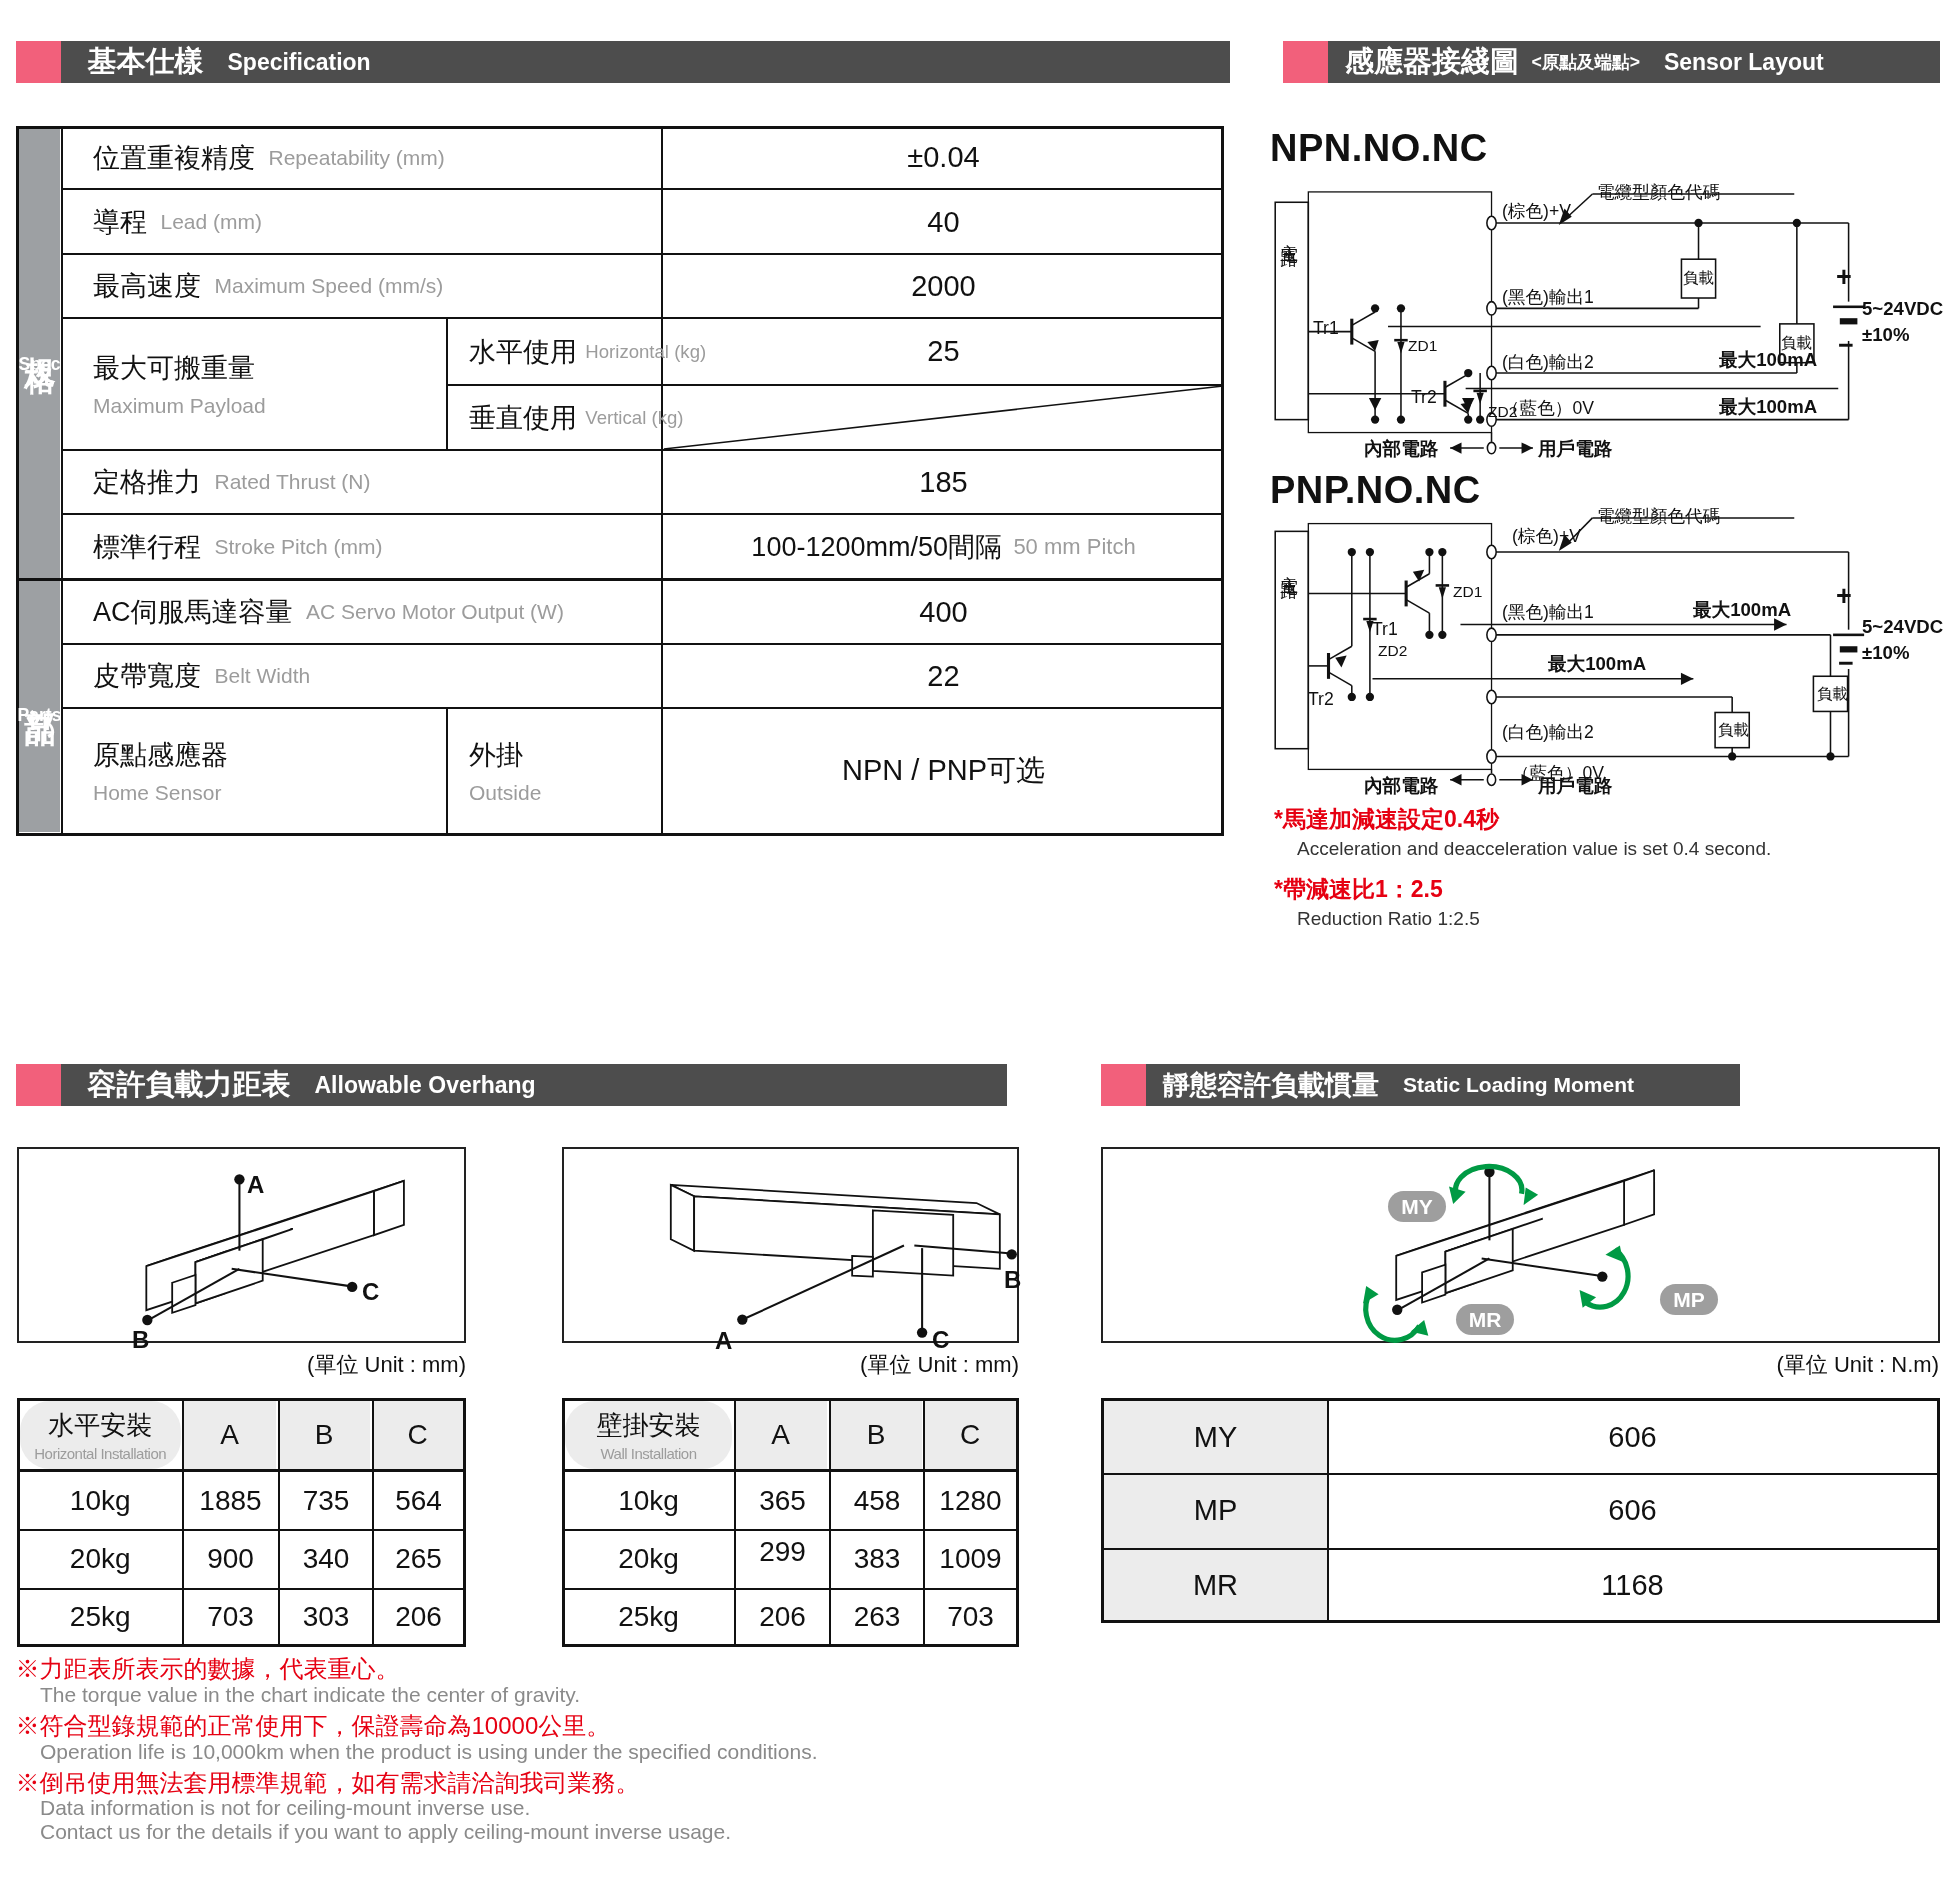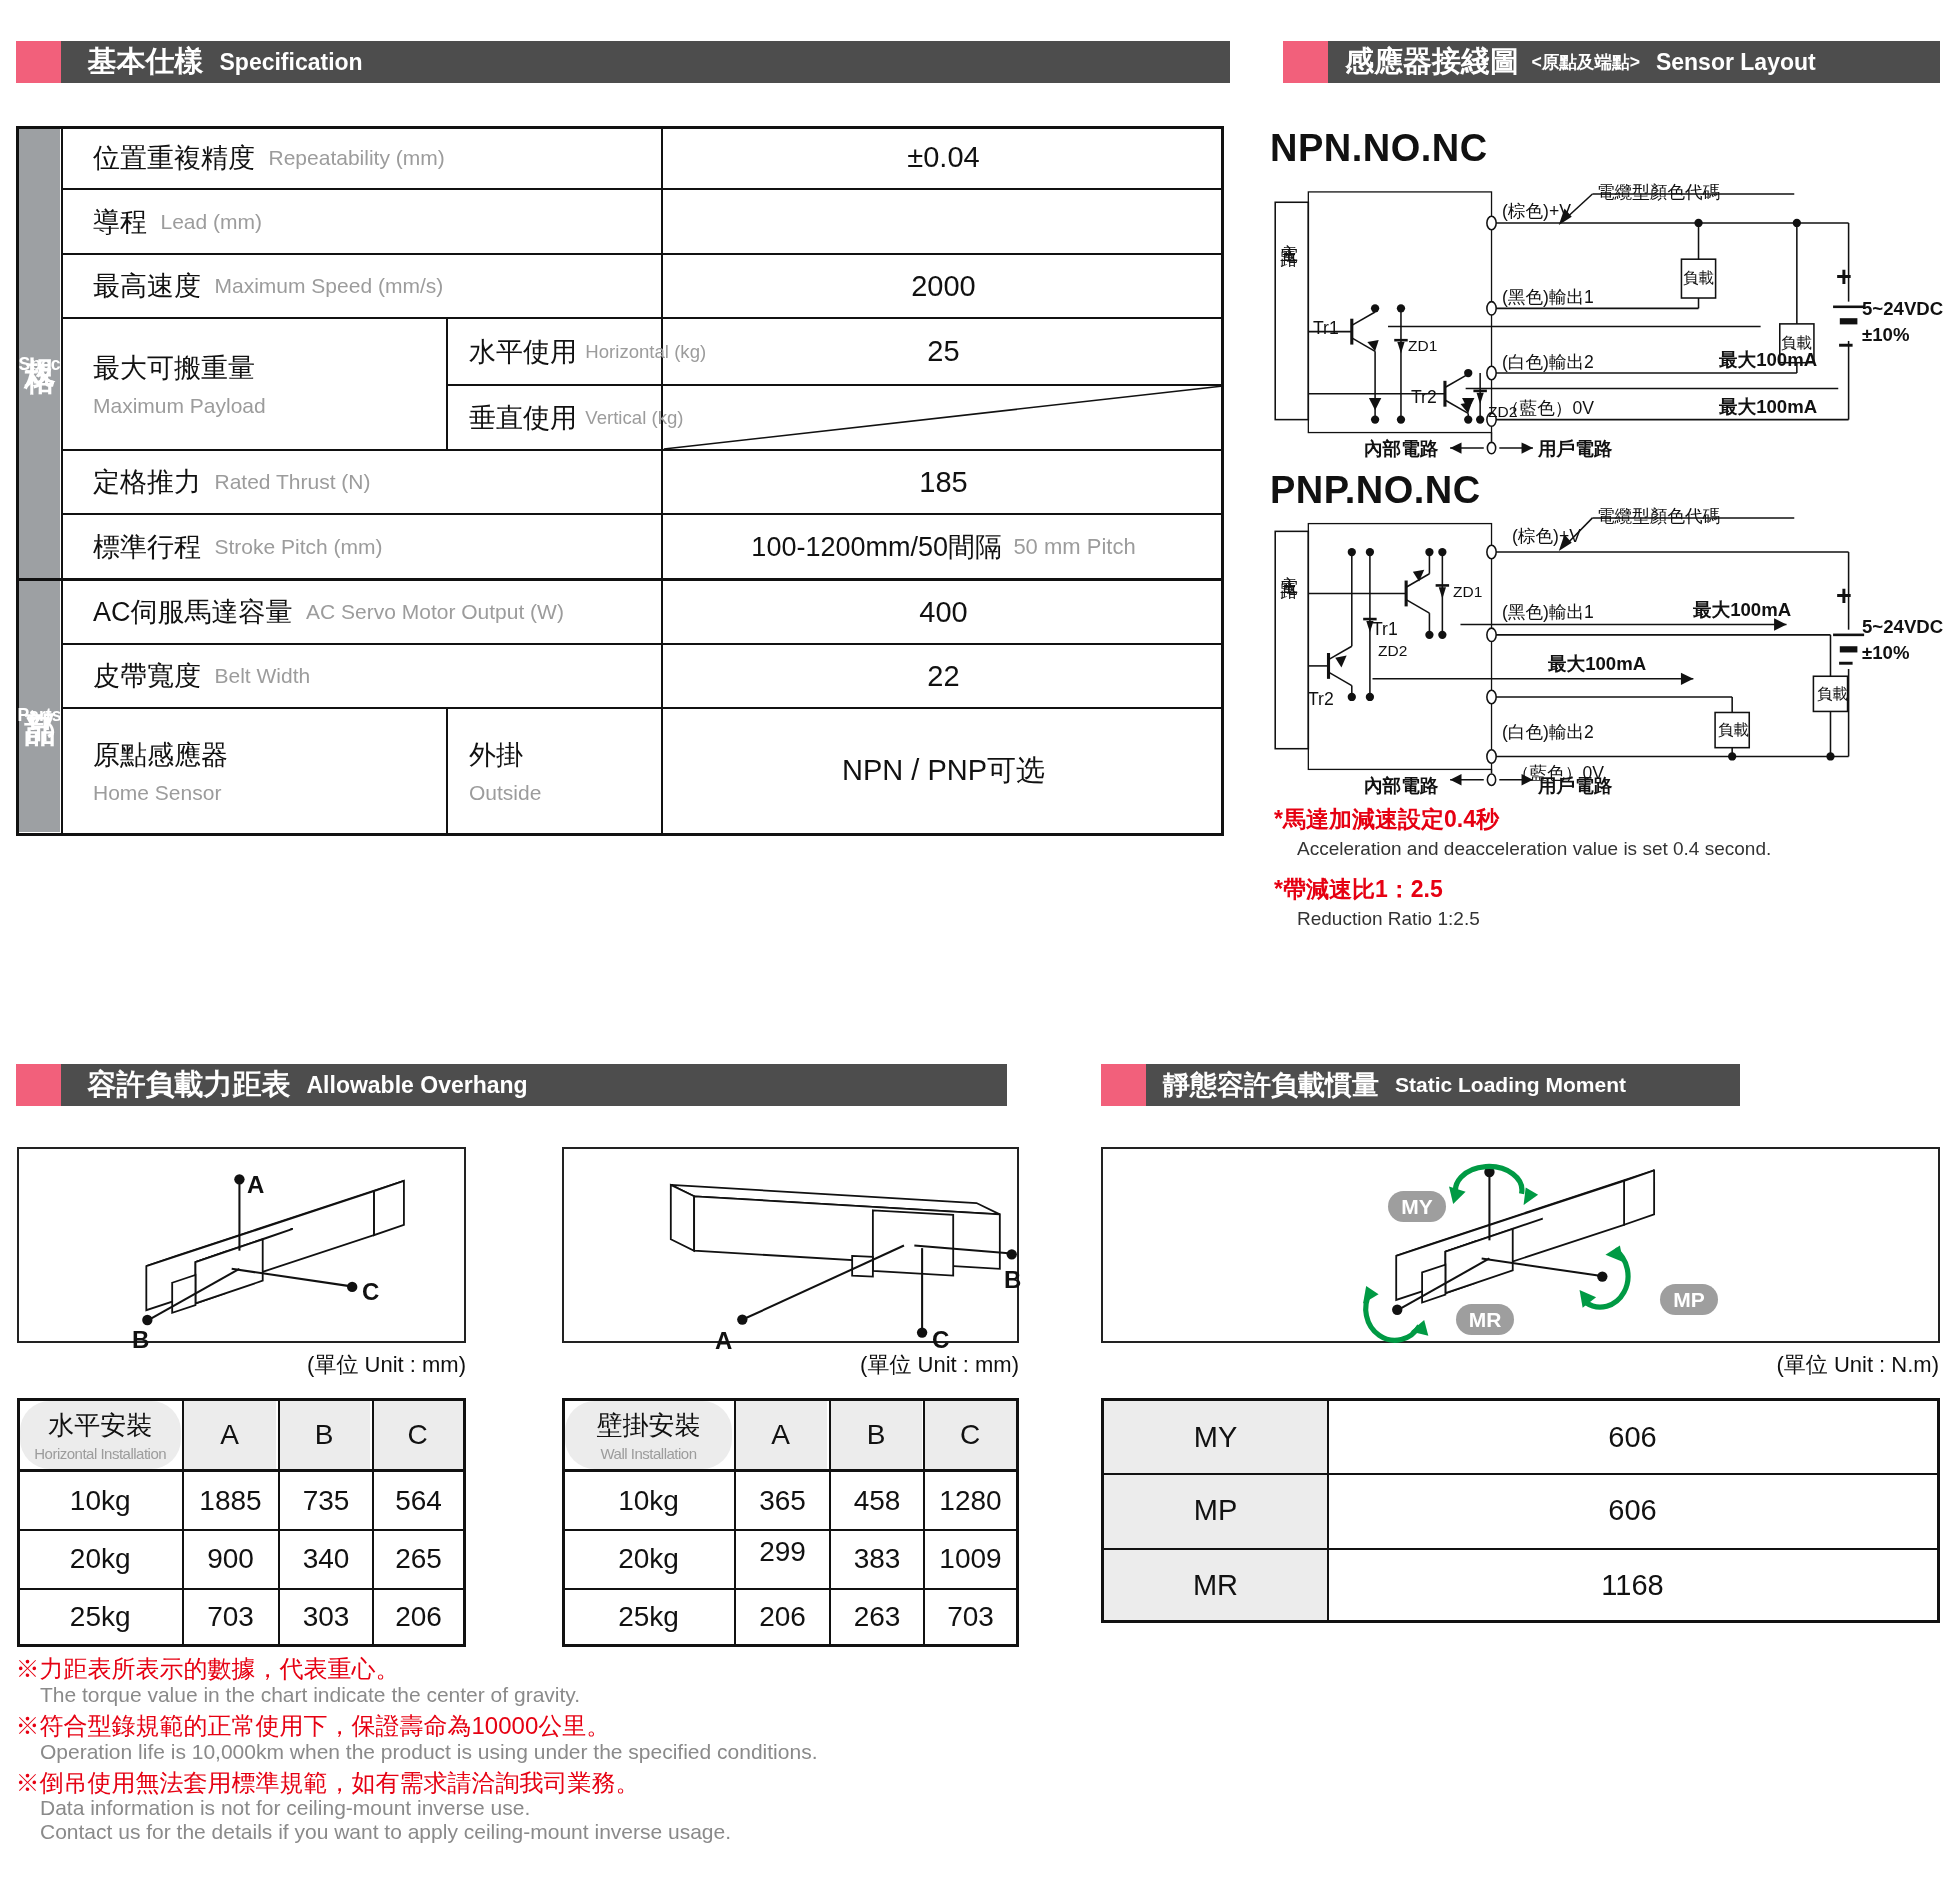--- a/index.html
+++ b/index.html
@@ -5,21 +5,21 @@
   html,body{margin:0;padding:0;background:#fff;}
   #page{position:relative;width:1955px;height:1897px;background:#fff;overflow:hidden;
         font-family:"Liberation Sans",sans-serif;color:#1a1a1a;}
   .x{position:absolute;}
   .ln{position:absolute;background:#111;}
   
   .hbar{position:absolute;height:42px;background:#4d4d4d;display:flex;align-items:center;}
   .hbar .pink{position:absolute;left:0;top:0;width:45px;height:42px;background:#f2607b;}
   .hbar .tzh{color:#fff;font-size:29px;font-weight:bold;margin-left:72px;white-space:nowrap;}
   .hbar .tsub{color:#fff;font-size:17.6px;font-weight:bold;margin-left:12.4px;white-space:nowrap;}
-  .hbar .ten{color:#fff;font-size:23px;font-weight:bold;margin-left:16px;white-space:nowrap;}
+  .hbar .ten{color:#fff;font-size:23px;font-weight:bold;margin-left:24px;white-space:nowrap;}
   
   .lblcell{position:absolute;display:flex;align-items:center;padding-left:30px;box-sizing:border-box;}
   .lblcell .zh{font-size:27px;color:#111;white-space:nowrap;}
   .lblcell .en{font-size:21px;color:#9c9c9c;margin-left:13.5px;white-space:nowrap;}
   .stkcell{position:absolute;display:flex;flex-direction:column;justify-content:center;padding-left:30px;box-sizing:border-box;}
   .stkcell .zh{font-size:27px;color:#111;white-space:nowrap;}
   .stkcell .en{font-size:21px;color:#9c9c9c;margin-top:7.2px;white-space:nowrap;}
   .valcell{position:absolute;display:flex;align-items:center;justify-content:center;font-size:29px;color:#111;}
   .valcell .gray{font-size:22px;color:#9c9c9c;margin-left:11.4px;}
   .sidecell{position:absolute;background:#9da0a3;display:flex;flex-direction:column;align-items:center;justify-content:center;color:#fff;}
@@ -101,20 +101,21 @@
   <div class="lblcell" style="left:63px;top:126px;width:598px;height:63px;">
     <span class="zh">位置重複精度</span>
     <span class="en">Repeatability (mm)</span>
   </div>
   <div class="valcell" style="left:663px;top:126px;width:561px;height:63px;">±0.04</div>
 
   <div class="lblcell" style="left:63px;top:191px;width:598px;height:62px;">
     <span class="zh">導程</span>
     <span class="en">Lead (mm)</span>
   </div>
+  <div class="valcell" style="left:663px;top:191px;width:561px;height:62px;">40</div>
 
   <div class="lblcell" style="left:63px;top:255px;width:598px;height:62px;">
     <span class="zh">最高速度</span>
     <span class="en">Maximum Speed (mm/s)</span>
   </div>
   <div class="valcell" style="left:663px;top:255px;width:561px;height:62px;">2000</div>
 
   <div class="stkcell" style="left:63px;top:319px;width:384px;height:130px;">
     <span class="zh">最大可搬重量</span>
     <span class="en">Maximum Payload</span>

